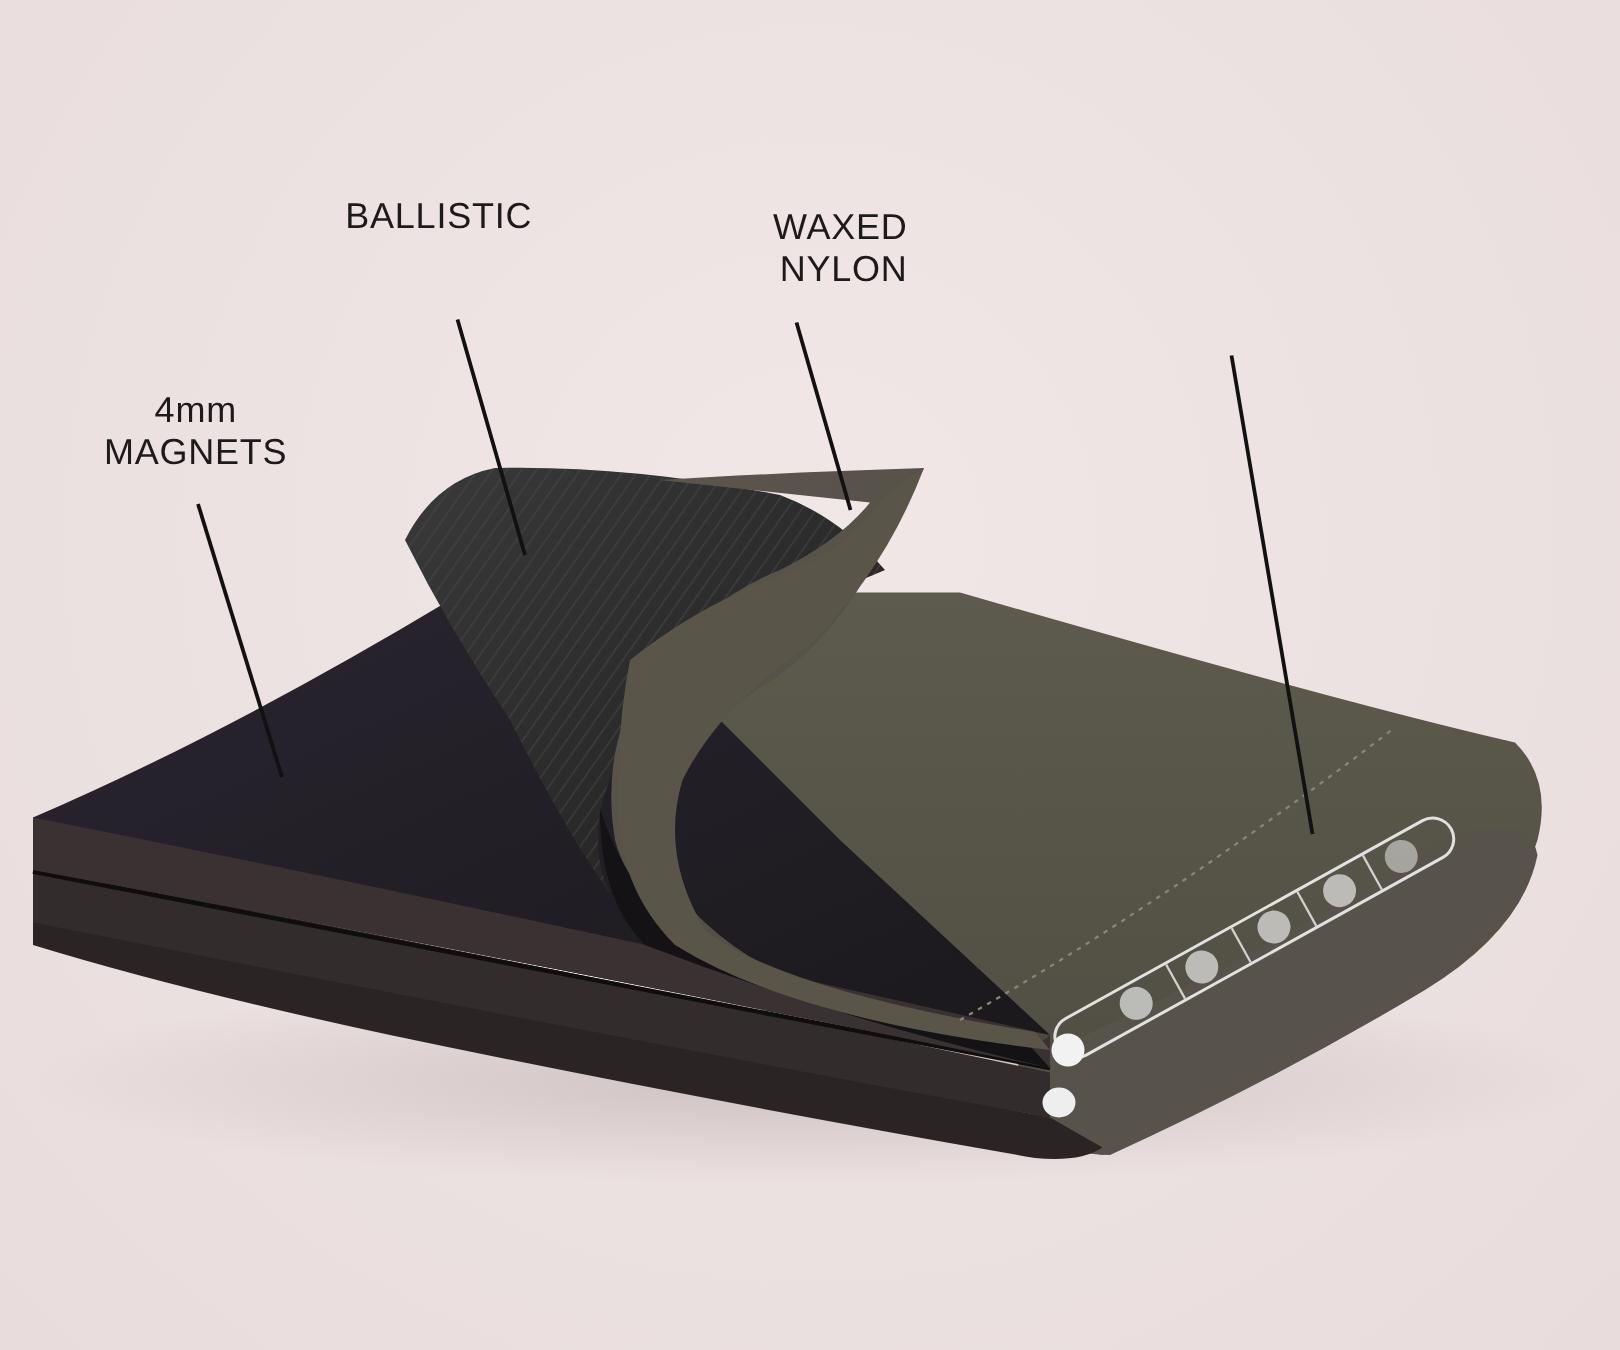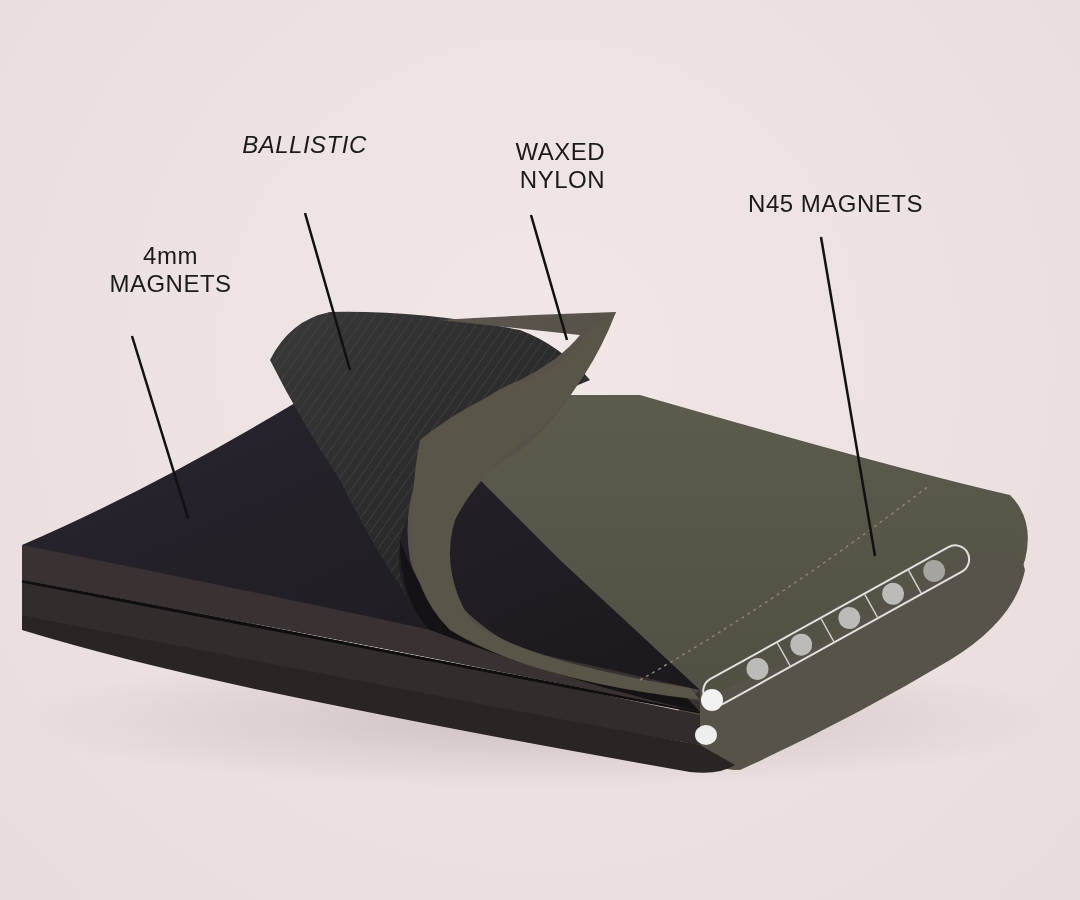--- a/index.html
+++ b/index.html
@@ -87,31 +87,28 @@
 
     <ellipse cx="712" cy="700" rx="11" ry="11" fill="#f2f2f2"></ellipse>
     <ellipse cx="706" cy="735" rx="11" ry="10" fill="#eeeeee"></ellipse>
 
     <line x1="132" y1="336" x2="188" y2="518" stroke="#111" stroke-width="2.5"></line>
     <line x1="305" y1="213" x2="350" y2="370" stroke="#111" stroke-width="2.5"></line>
     <line x1="531" y1="215" x2="567" y2="340" stroke="#111" stroke-width="2.5"></line>
     <line x1="821" y1="237" x2="875" y2="556" stroke="#111" stroke-width="2.5"></line>
   </svg>
 
-  <div class="label" style="left:58px; top:242px; width:145px;margin-left:40px;">
+  <div class="label" style="left:58px; top:260px; width:145px;">
     <div>4mm</div>
     <div>MAGNETS</div>
   </div>
 
-  <div class="label" style="left:232px; top:131px; width:145px;font-style:italic;">
+  <div class="label" style="left:220px; top:131px; width:145px;">
     <div>BALLISTIC</div>
   </div>
 
   <div class="label" style="left:470px; top:138px; width:135px;text-align:right;">
     <div>WAXED</div>
     <div>NYLON</div>
   </div>
 
-  <div class="label" style="left:738px; top:190px; width:195px;">
-    <div>N45 MAGNETS</div>
-  </div>
 
 </div>
 
 </body></html>

